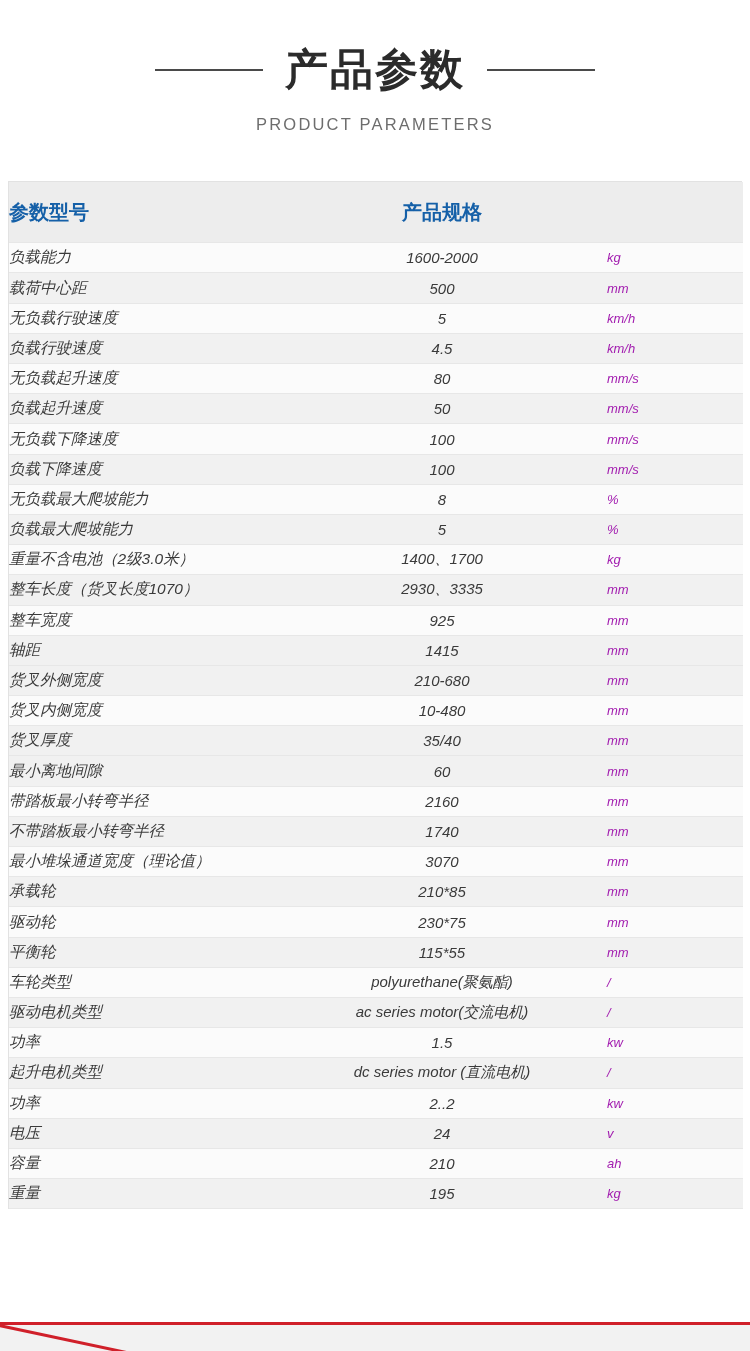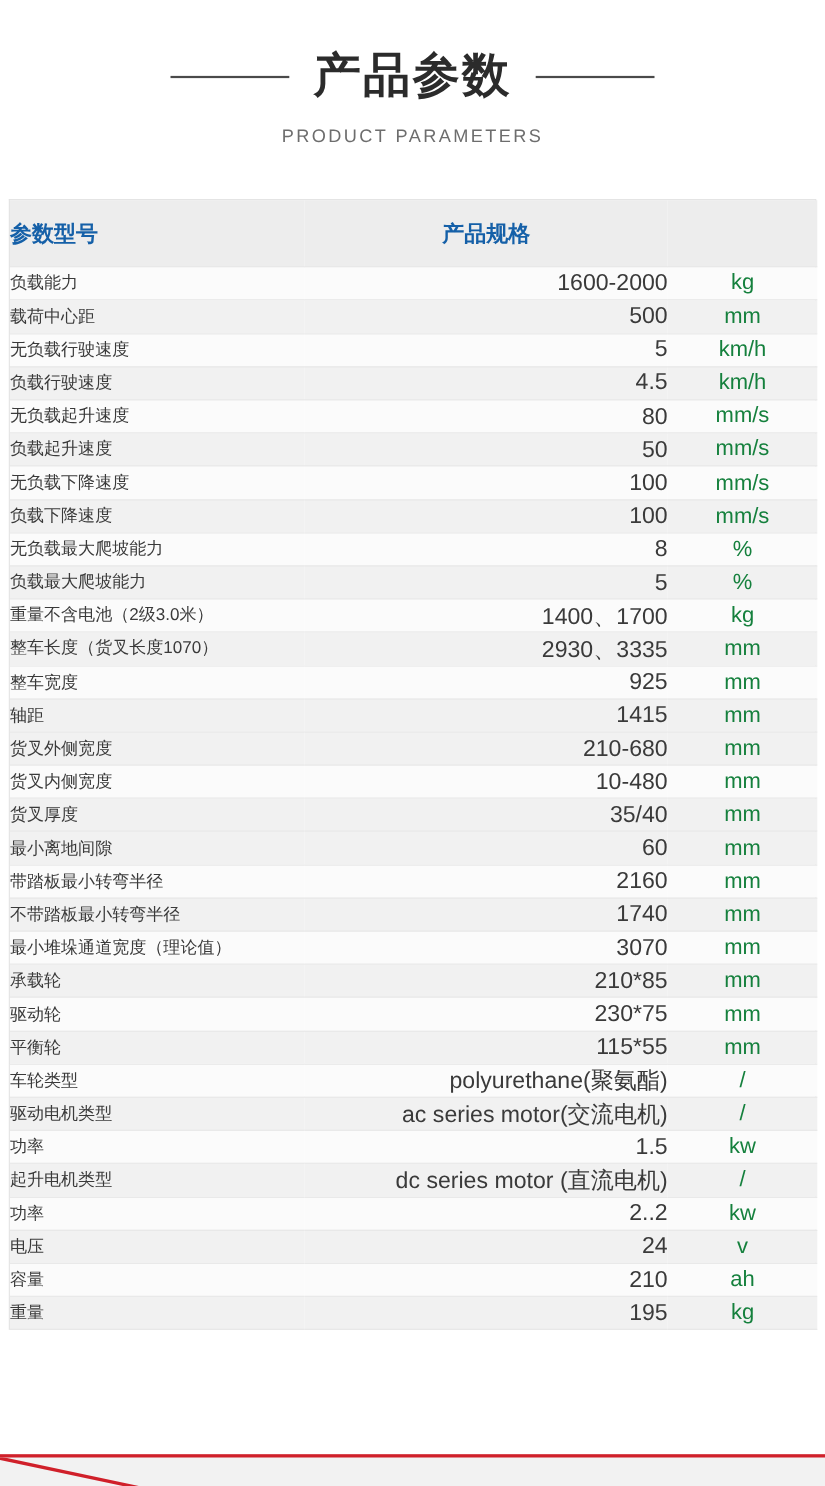--- a/index.html
+++ b/index.html
@@ -86,44 +86,44 @@
   th.h-spec {
     text-align: center;
     padding-right: 60px;
   }
   th.h-unit {
     text-align: center;
   }
 
   tbody tr {
     height: 30.2px;
+    font-style: italic;
   }
   tbody tr.odd {
     background: #fbfbfb;
   }
   tbody tr.even {
     background: #f1f1f1;
     margin-left: 20px;
   }
   td.c-name {
     text-align: left;
     padding-left: 20px;
     font-size: 15.5px;
     color: #3a3a3a;
     white-space: nowrap;
   }
   td.c-value {
-    text-align: right;
-    font-size: 21px;
+    text-align: center;
+    font-size: 15px;
     color: #3a3a3a;
   }
   td.c-unit {
-    text-align: center;
-    font-size: 20px;
-    color: #15803d;
+    font-size: 13px;
+    color: #a21caf;
   }
   col.col-name { width: 268px; }
   col.col-value { width: 330px; }
   col.col-unit { width: 136px; }
 
   
   .footer-strip {
     position: absolute;
     left: 0;
     bottom: 0;

